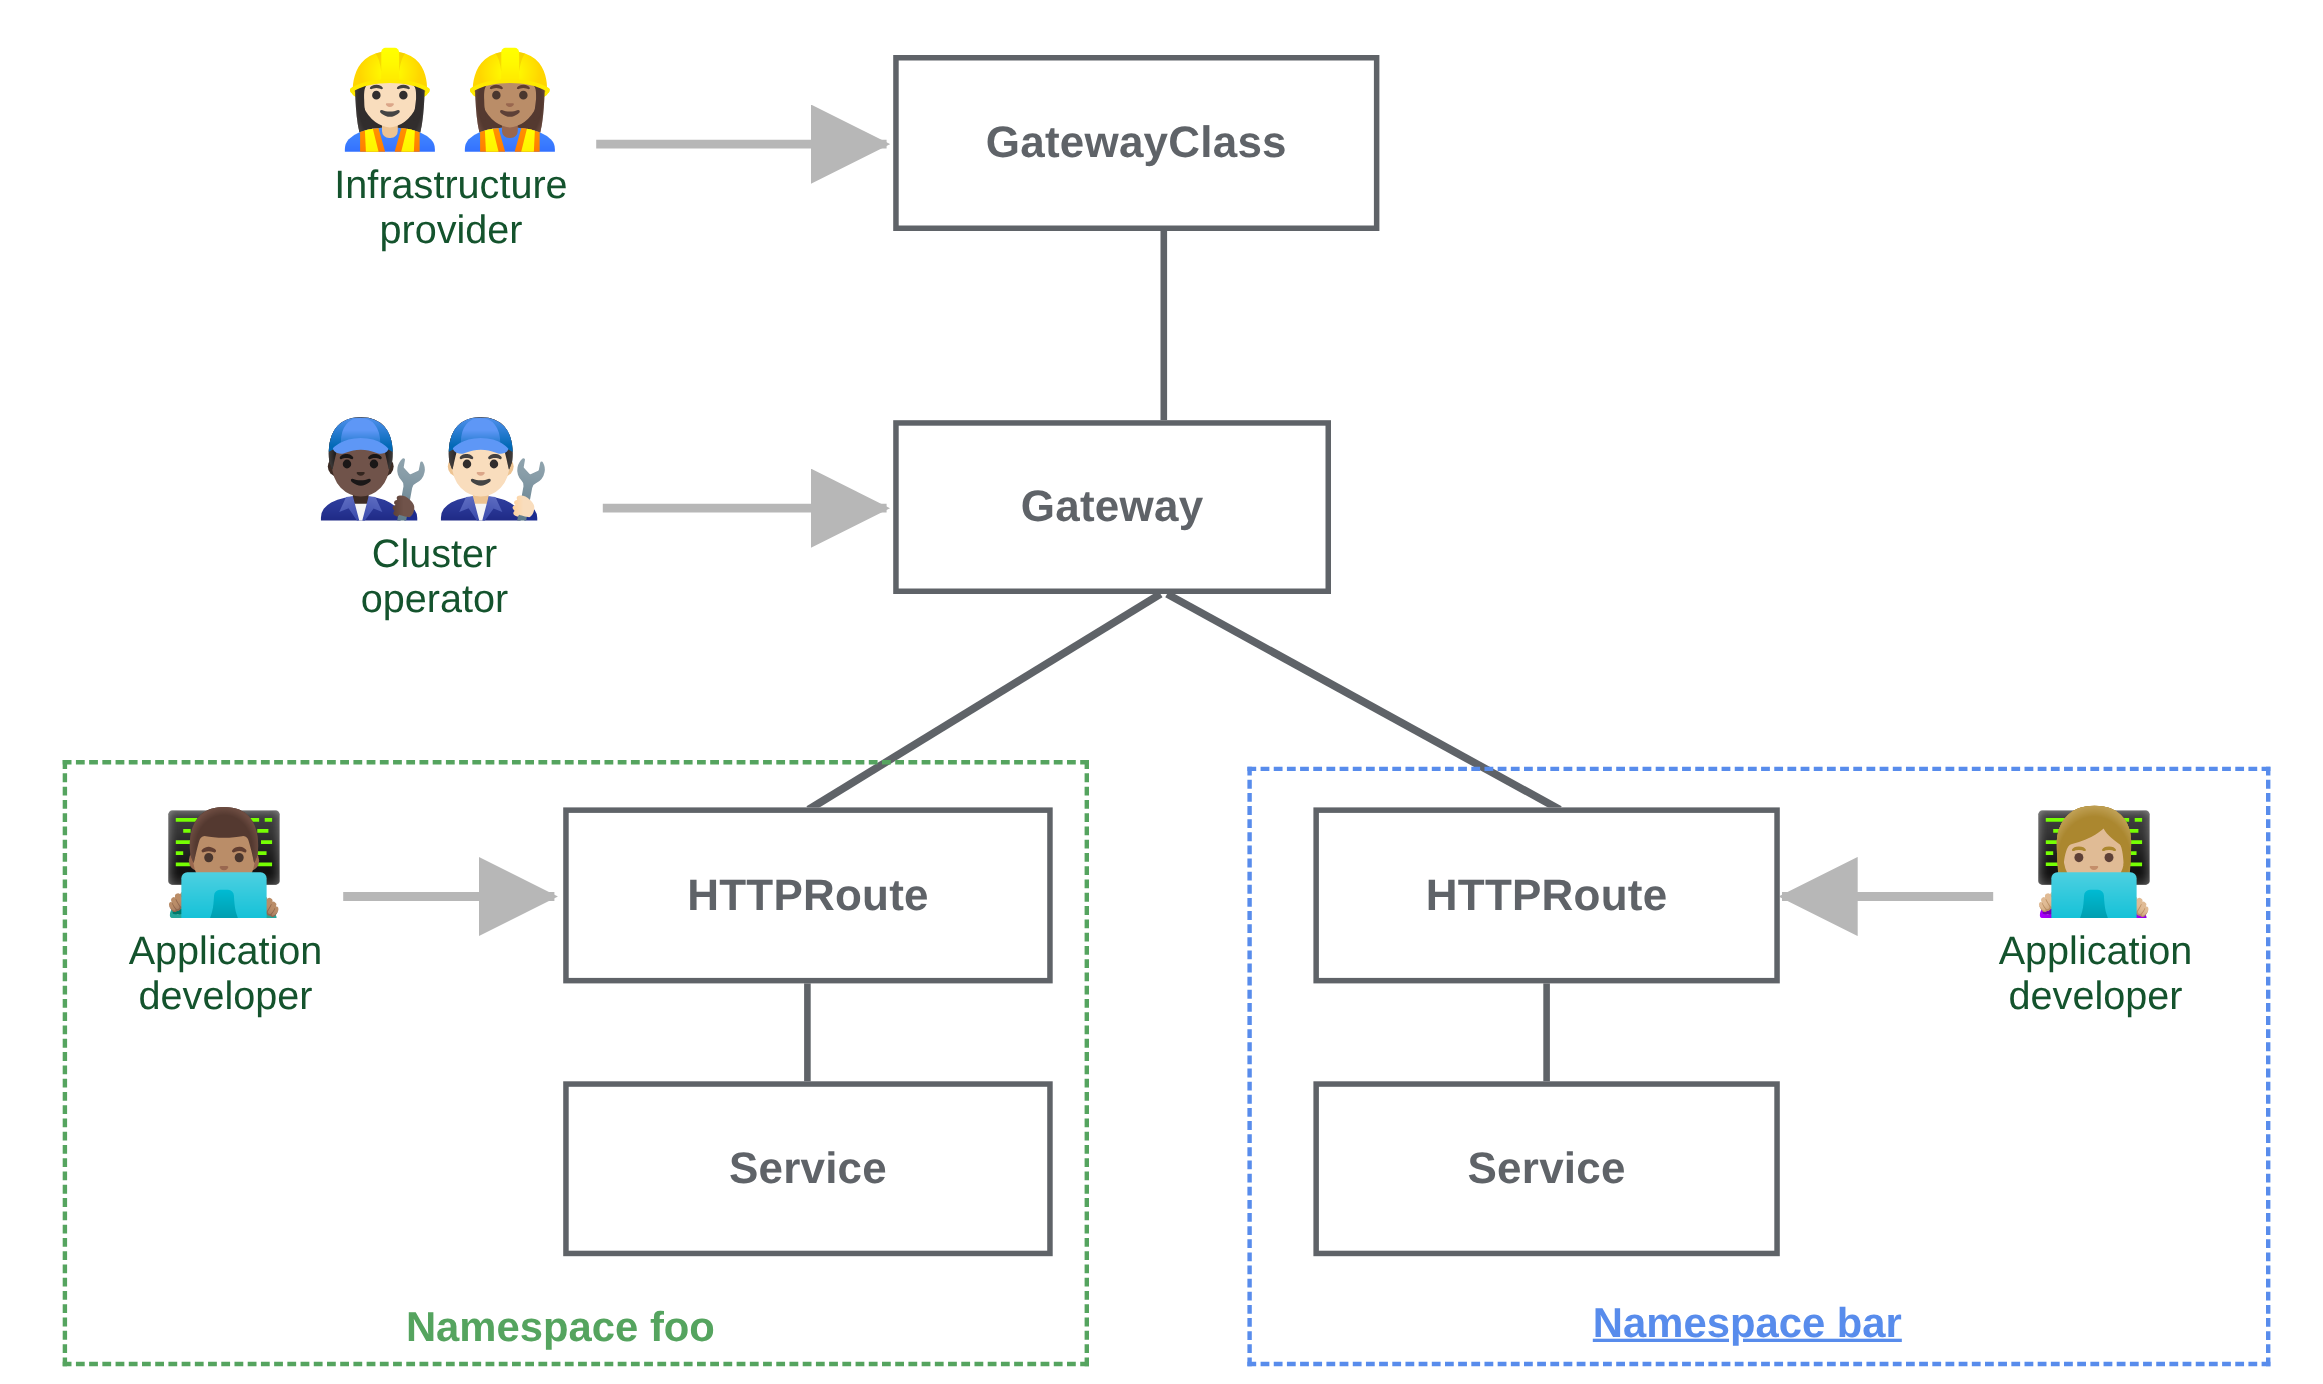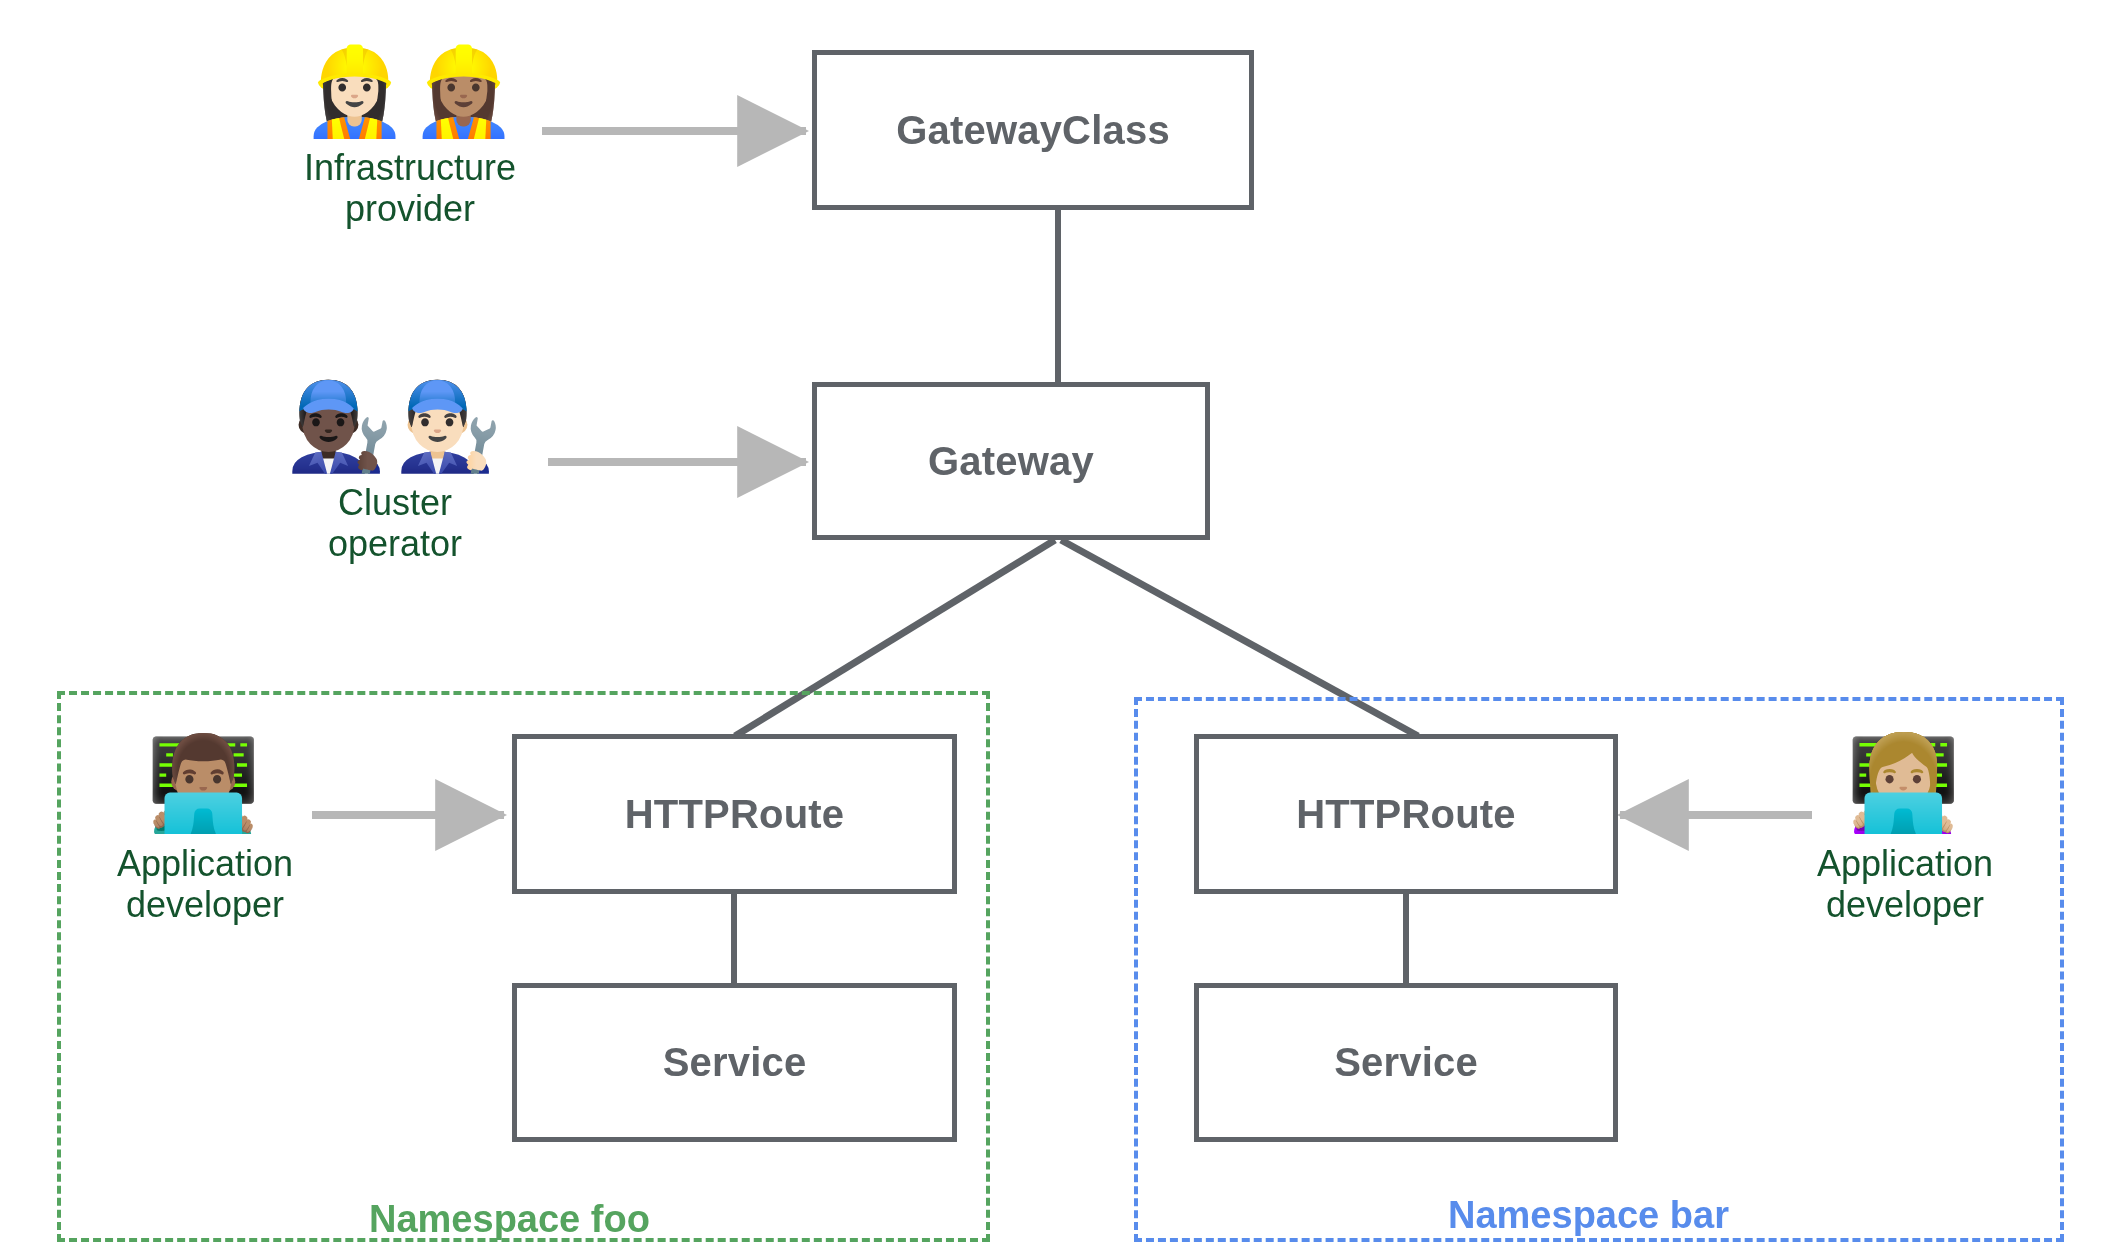--- a/index.html
+++ b/index.html
@@ -53,21 +53,20 @@
   }
   .ns-bar {
     border: 4px dashed #588cec;
   }
   .ns-label {
     position: absolute;
     font-family: "Liberation Sans", sans-serif;
     font-weight: bold;
     font-size: 38px;
     white-space: nowrap;
-    margin-top: 12px;
   }
   .ns-label-foo { color: #55a45f; }
   .ns-label-bar { color: #588cec; }
   .actor {
     position: absolute;
     display: flex;
     flex-direction: column;
     align-items: center;
   }
   .actor-emojis {
@@ -119,21 +118,21 @@
 
     <line x1="312" y1="815" x2="504" y2="815" stroke="#b7b7b7" stroke-width="8" marker-end="url(#grayhead)"></line>
 
     <line x1="1812" y1="815" x2="1620" y2="815" stroke="#b7b7b7" stroke-width="8" marker-end="url(#grayhead)"></line>
   </svg>
 
   <div class="ns-box ns-foo" style="left:57px; top:691px; width:933px; height:551px;"></div>
   <div class="ns-label ns-label-foo" style="left:369px; top:1186px;">Namespace foo</div>
 
   <div class="ns-box ns-bar" style="left:1134px; top:697px; width:930px; height:545px;"></div>
-  <div class="ns-label ns-label-bar" style="left:1448px; top:1182px;">Namespace bar</div>
+  <div class="ns-label ns-label-bar" style="left:1448px; top:1182px;text-decoration:underline;">Namespace bar</div>
 
   <div class="node-box" style="left:812px; top:50px; width:442px; height:160px;">
     <span class="node-label">GatewayClass</span>
   </div>
 
   <div class="node-box" style="left:812px; top:382px; width:398px; height:158px;">
     <span class="node-label">Gateway</span>
   </div>
 
   <div class="node-box" style="left:512px; top:734px; width:445px; height:160px;">

